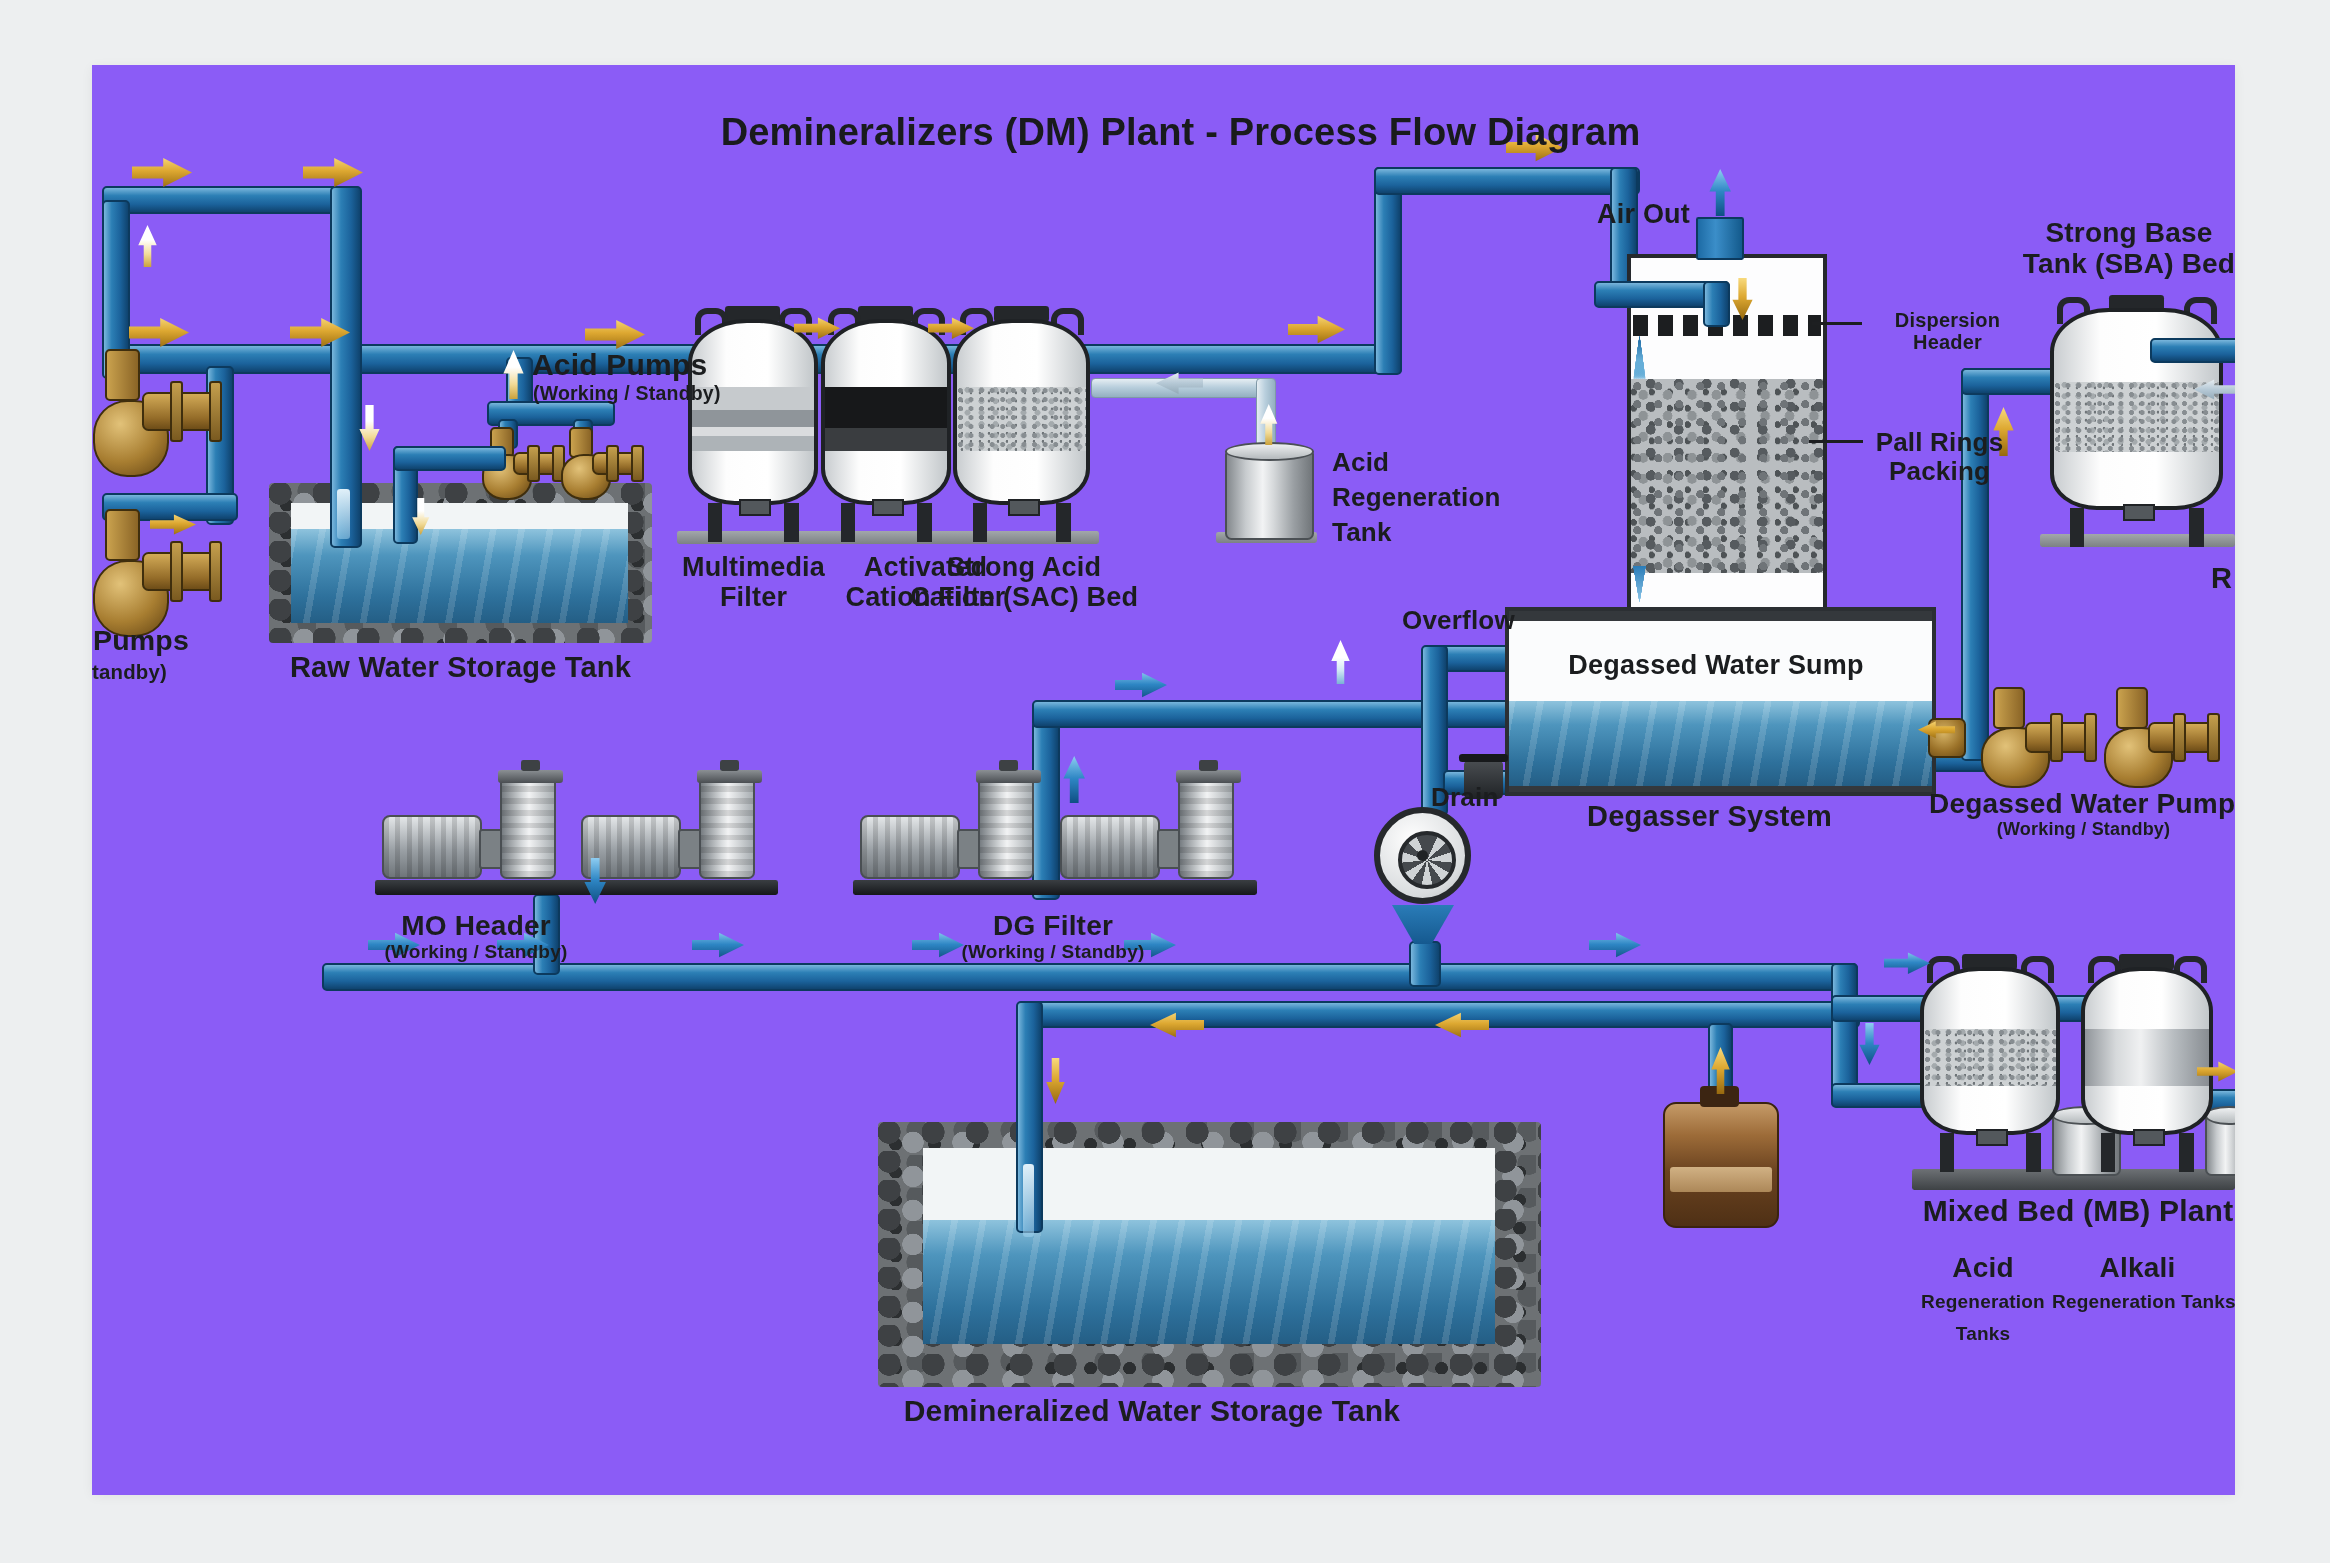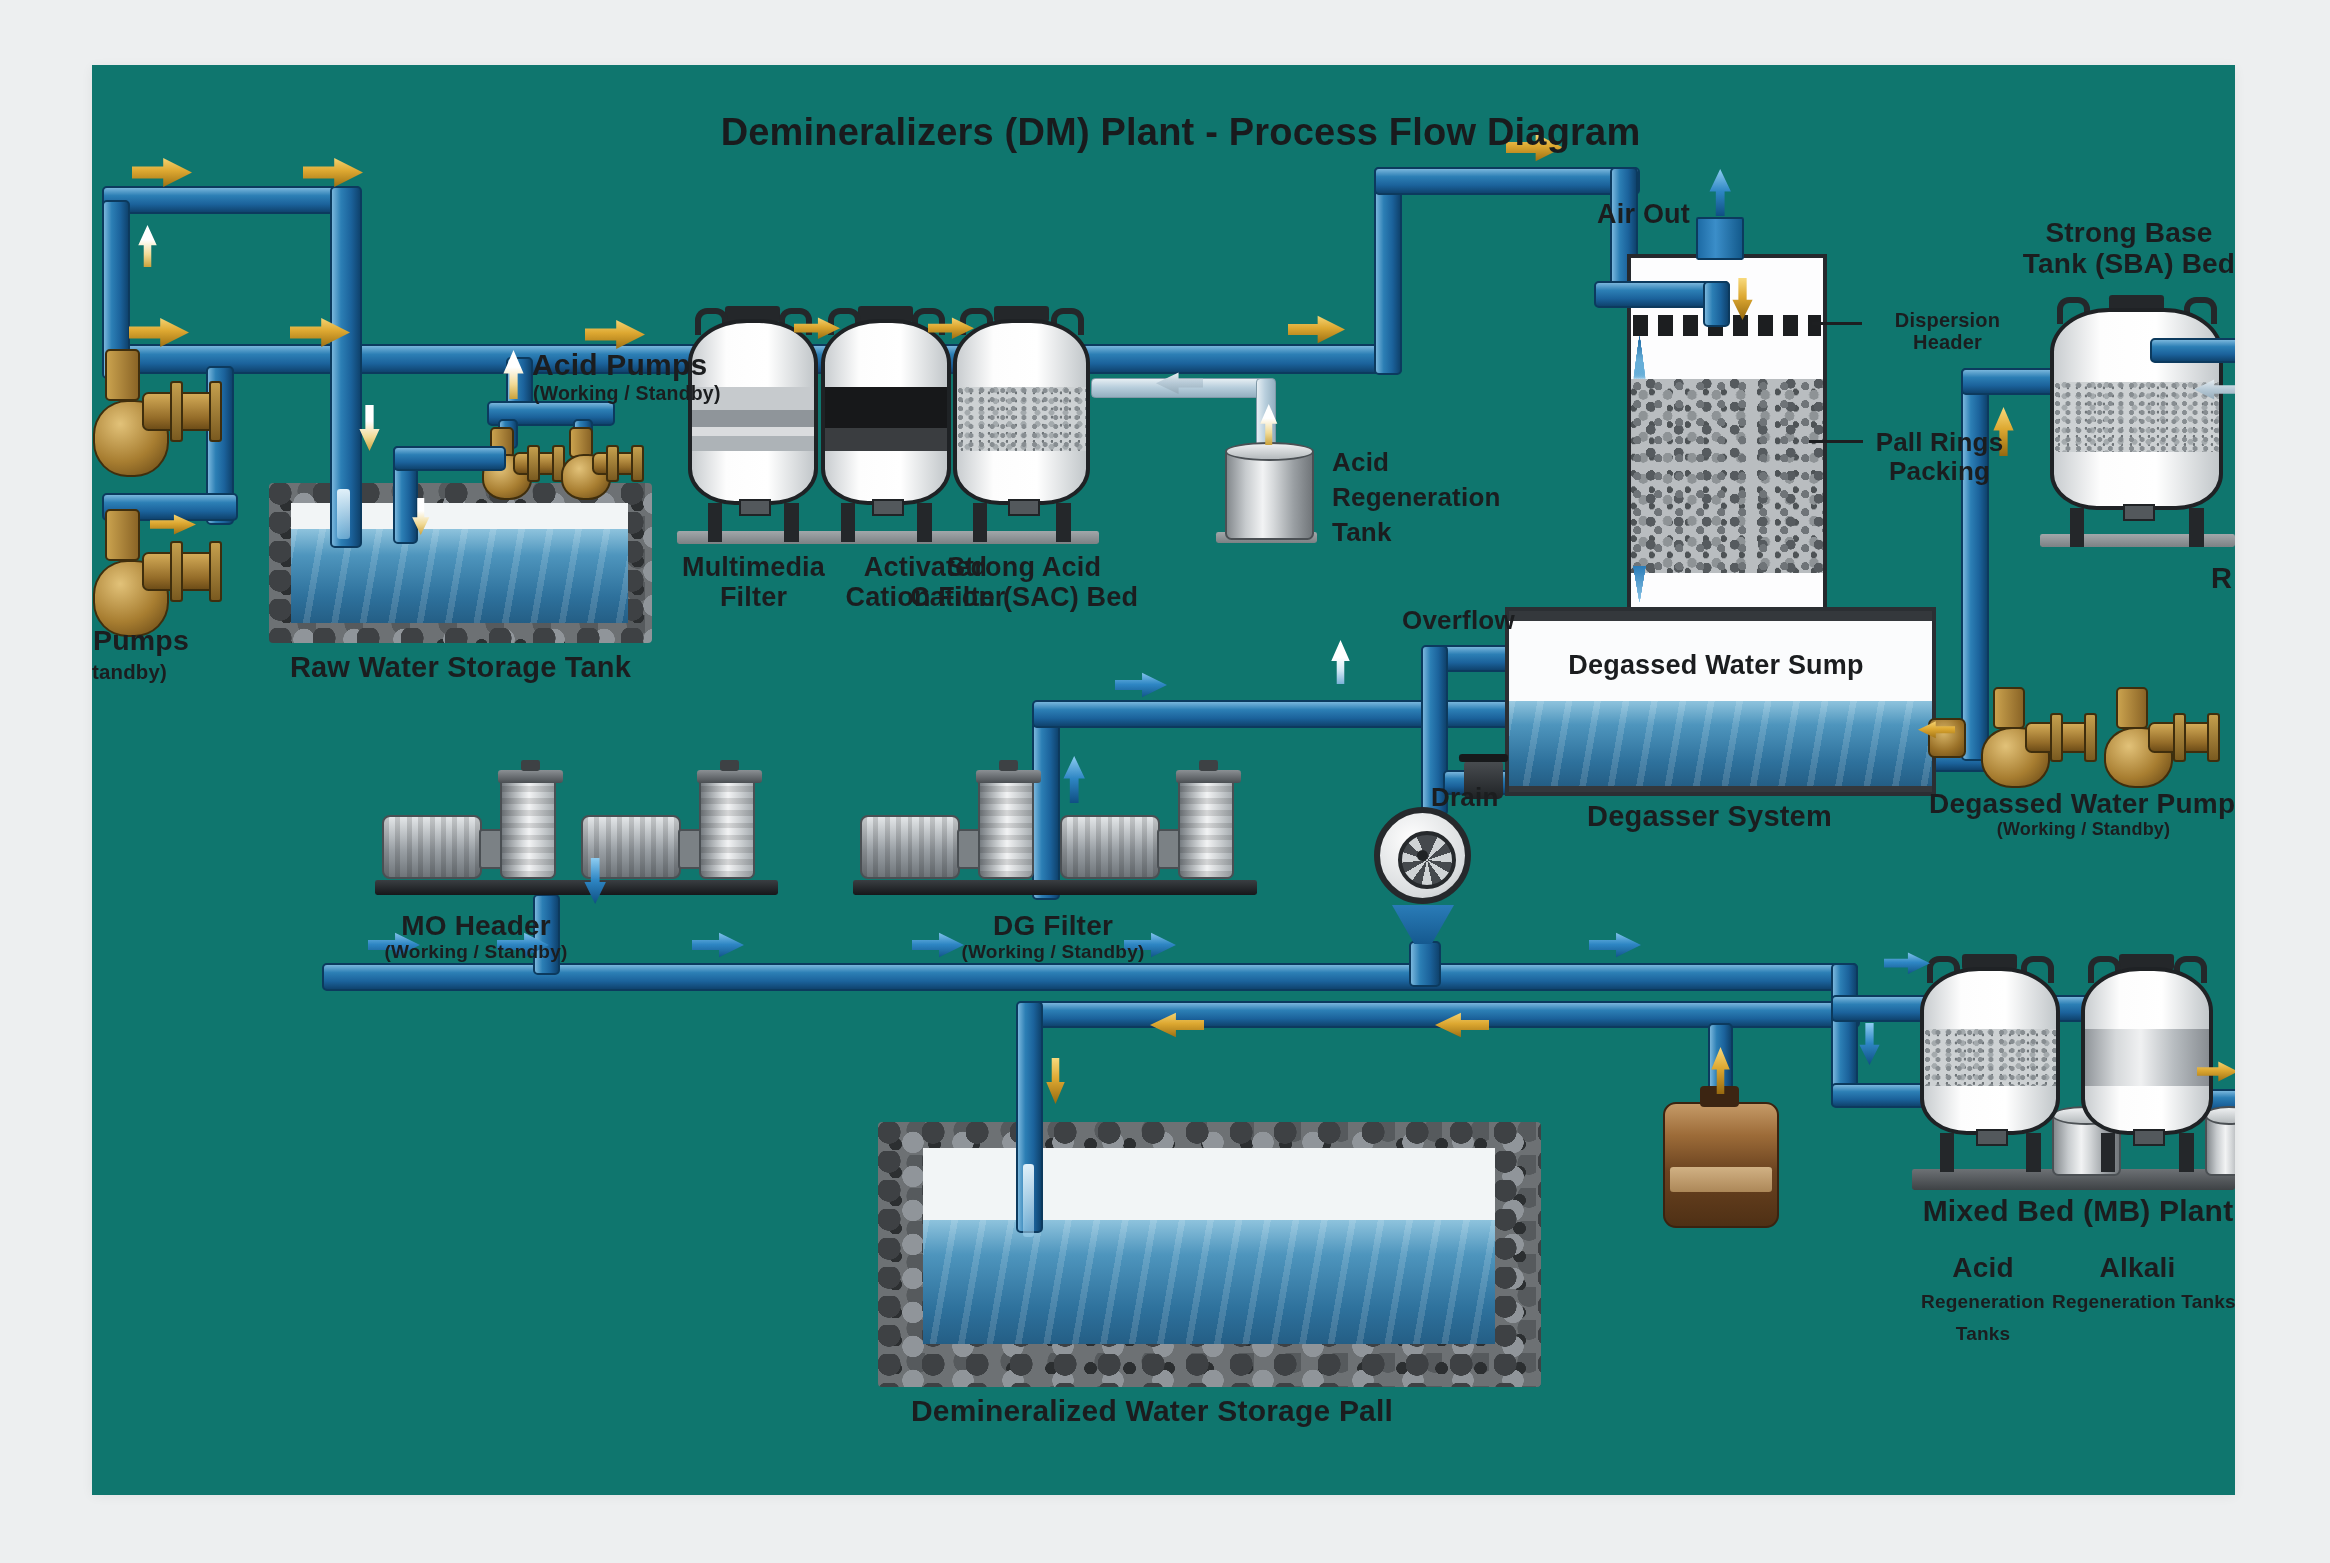--- a/index.html
+++ b/index.html
@@ -1,18 +1,18 @@
 <!DOCTYPE html>
 <html style="font-size:13px"><head>
 <meta charset="utf-8">
 <style>
   html,body{margin:0;padding:0;background:#edeff0;width:2330px;height:1563px;
     font-family:"Liberation Sans",sans-serif;color:#1b1d1f;overflow:hidden}
   #canvas{position:absolute;left:92px;top:65px;width:2143px;height:1430px;
-    background:#0f766e;overflow:hidden;box-shadow:0 1.6px 11.4px rgba(0,0,0,.06)}
+    background:#8b5cf6;overflow:hidden;box-shadow:0 1.6px 11.4px rgba(0,0,0,.06)}
   #world{position:absolute;left:-92px;top:-65px;width:2330px;height:1563px}
   #world > div, #world > i{position:absolute}
   i{display:block}
   
   .ph,.pv{position:absolute;border:2.4px solid #0c3a5e;border-radius:4.9px;z-index:2}
   .ph{background:linear-gradient(180deg,#79b6dc 0%,#2c7fb5 32%,#1b629b 68%,#0f436e 100%)}
   .pv{background:linear-gradient(90deg,#79b6dc 0%,#2c7fb5 32%,#1b629b 68%,#0f436e 100%)}
   .pale-h,.pale-v{position:absolute;border:1.6px solid #7f98a7;border-radius:4.1px;z-index:2}
   .pale-h{background:linear-gradient(180deg,#e6eef3,#b9cfdd 45%,#93afc0)}
   .pale-v{background:linear-gradient(90deg,#e6eef3,#b9cfdd 45%,#93afc0)}
@@ -469,21 +469,21 @@
   <div class="lb c" style="left:1537px;top:650px;width:358px;font-size:27px;font-weight:600">Degassed Water Sump</div>
   <div class="lb c" style="left:1537px;top:800px;width:345px;font-size:29px">Degasser System</div>
   <div class="lb" style="left:1402px;top:606px;font-size:26px">Overflow</div>
   <div class="lb" style="left:1431px;top:783px;font-size:26px">Drain</div>
   <div class="lb c" style="left:1929px;top:788px;width:309px;font-size:28px">Degassed Water Pumps</div>
   <div class="lb c" style="left:1929px;top:819px;width:309px;font-size:18px">(Working / Standby)</div>
   <div class="lb c" style="left:350px;top:910px;width:252px;font-size:28px">MO Header</div>
   <div class="lb c" style="left:350px;top:941px;width:252px;font-size:19px">(Working / Standby)</div>
   <div class="lb c" style="left:927px;top:910px;width:252px;font-size:28px">DG Filter</div>
   <div class="lb c" style="left:927px;top:941px;width:252px;font-size:19px">(Working / Standby)</div>
-  <div class="lb c" style="left:822px;top:1394px;width:660px;font-size:30px">Demineralized Water Storage Pall</div>
+  <div class="lb c" style="left:822px;top:1394px;width:660px;font-size:30px">Demineralized Water Storage Tank</div>
   <div class="lb c" style="left:1915px;top:1194px;width:326px;font-size:30px">Mixed Bed (MB) Plant</div>
   <div class="lb c" style="left:1920px;top:1252px;width:126px;font-size:28px">
     <span>Acid</span><br>
     <span style="font-size:19px">Regeneration</span><br>
     <span style="font-size:19px">Tanks</span>
   </div>
   <div class="lb c" style="left:2052px;top:1252px;width:171px;font-size:28px">
     <span>Alkali</span><br>
     <span style="font-size:19px">Regeneration Tanks</span>
   </div>

